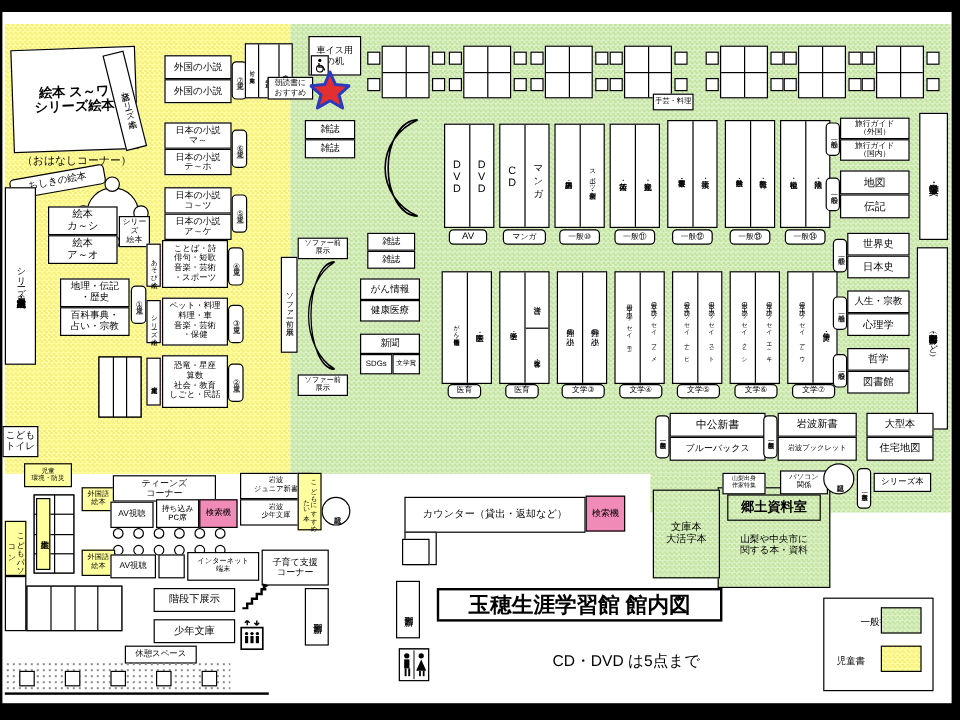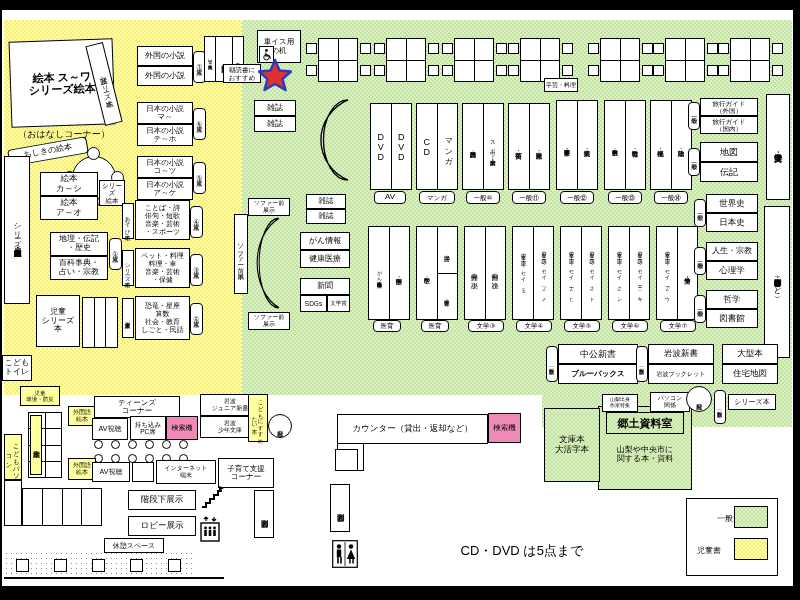--- a/index.html
+++ b/index.html
@@ -73,22 +73,20 @@
       <div class="el box" style="left: 38px; top: 186px; width: 58px; height: 24px; font-size: 8.5px;">絵本
 ア～オ</div>
       <div class="el box" style="left: 97px; top: 170px; width: 26px; height: 26px; font-size: 6.5px;">シリーズ
 絵本</div>
       <div class="el vbox" style="left: 2px; top: 146px; width: 26px; height: 148px; font-size: 7.5px;">シリーズ本・点字絵本・紙芝居・大型紙芝居・大型絵本</div>
       <div class="el box" style="left: 48px; top: 222px; width: 58px; height: 24px; font-size: 8px;">地理・伝記
 ・歴史</div>
       <div class="el box" style="left: 48px; top: 246px; width: 58px; height: 24px; font-size: 8px;">百科事典・
 占い・宗教</div>
       <div class="el vbox rlab" style="left: 107px; top: 228px; width: 13px; height: 32px; font-size: 6.5px;">児童①</div>
-      <div class="el box" style="left: 34px; top: 285px; width: 44px; height: 52px; font-size: 8px;">児童
-シリーズ本</div>
       <div class="el grid" style="left: 80px; top: 287px; width: 36px; height: 51px; grid-template-columns: repeat(3, 1fr); grid-template-rows: repeat(1, 1fr);">
         <div></div>
         <div></div>
         <div></div>
       </div>
       <div class="el box" style="left: 0px; top: 345px; width: 30px; height: 26px; font-size: 8px;">こども
 トイレ</div>
       <div class="el box" style="left: 135px; top: 36px; width: 56px; height: 20px; font-size: 8px;">外国の小説</div>
       <div class="el box" style="left: 135px; top: 56px; width: 56px; height: 20px; font-size: 8px;">外国の小説</div>
       <div class="el vbox rlab" style="left: 191px; top: 41px; width: 13px; height: 32px; font-size: 6.5px;">児童⑦</div>
@@ -296,21 +294,21 @@
       <div class="el box" style="left: 704px; top: 203px; width: 52px; height: 19px; font-size: 8.5px;">日本史</div>
       <div class="el vbox rlab" style="left: 692px; top: 189px; width: 12px; height: 28px; font-size: 6px;">一般⑰</div>
       <div class="el box" style="left: 704px; top: 232px; width: 52px; height: 19px; font-size: 8px;">人生・宗教</div>
       <div class="el box" style="left: 704px; top: 251px; width: 52px; height: 19px; font-size: 8.5px;">心理学</div>
       <div class="el vbox rlab" style="left: 692px; top: 237px; width: 12px; height: 28px; font-size: 6px;">一般⑱</div>
       <div class="el box" style="left: 704px; top: 280px; width: 52px; height: 19px; font-size: 8.5px;">哲学</div>
       <div class="el box" style="left: 704px; top: 299px; width: 52px; height: 19px; font-size: 8.5px;">図書館</div>
       <div class="el vbox rlab" style="left: 692px; top: 285px; width: 12px; height: 28px; font-size: 6px;">一般⑲</div>
       <div class="el vbox" style="left: 762px; top: 196px; width: 26px; height: 152px; font-size: 7.5px;">参考図書（図鑑・辞書など）</div>
       <div class="el box" style="left: 556px; top: 334px; width: 80px; height: 20px; font-size: 9px;">中公新書</div>
-      <div class="el box" style="left: 556px; top: 354px; width: 80px; height: 20px; font-size: 7.5px; font-weight: bold;">ブルーバックス</div>
+      <div class="el box" style="left: 556px; top: 354px; width: 80px; height: 20px; font-size: 7.5px;">ブルーバックス</div>
       <div class="el vbox rlab" style="left: 544px; top: 336px; width: 12px; height: 36px; font-size: 5.5px;">一般新書</div>
       <div class="el box" style="left: 646px; top: 334px; width: 66px; height: 20px; font-size: 8.5px;">岩波新書</div>
       <div class="el box" style="left: 646px; top: 354px; width: 66px; height: 20px; font-size: 6px;">岩波ブックレット</div>
       <div class="el vbox rlab" style="left: 634px; top: 336px; width: 12px; height: 36px; font-size: 5.5px;">一般新書</div>
       <div class="el box" style="left: 720px; top: 334px; width: 56px; height: 20px; font-size: 8.5px;">大型本</div>
       <div class="el box" style="left: 720px; top: 354px; width: 56px; height: 20px; font-size: 8.5px;">住宅地図</div>
       <div class="el box" style="left: 600px; top: 384px; width: 36px; height: 18px; font-size: 5px;">山梨出身
 作家特集</div>
       <div class="el box" style="left: 648px; top: 382px; width: 40px; height: 20px; font-size: 6px;">パソコン
 関係</div>
@@ -378,21 +376,21 @@
 端末</div>
       <div class="el box" style="left: 216px; top: 448px; width: 56px; height: 30px; font-size: 7.5px;">子育て支援
 コーナー</div>
       <div class="el box" style="left: 126px; top: 480px; width: 68px; height: 20px; font-size: 8.5px;">階段下展示</div>
       <div class="el icon" style="left: 198px; top: 476px; width: 24px; height: 22px;">
         <svg viewBox="0 0 24 22">
           <path d="M2,21 h4 v-4 h4 v-4 h4 v-4 h4 v-4 h4" fill="none" stroke="#000" stroke-width="2"></path>
           <polygon points="19,0 24,2 19,5" fill="#000"></polygon>
         </svg>
       </div>
-      <div class="el box" style="left: 126px; top: 506px; width: 68px; height: 20px; font-size: 8.5px;">ロビー展示</div>
+      <div class="el box" style="left: 126px; top: 506px; width: 68px; height: 20px; font-size: 8.5px;">少年文庫</div>
       <div class="el icon" style="left: 198px; top: 506px; width: 20px; height: 26px;">
         <svg viewBox="0 0 20 26">
           <rect x="1" y="7" width="18" height="18" fill="#fff" stroke="#000" stroke-width="1.4"></rect>
           <path d="M6,5 V1 M6,1 l-2,2 M6,1 l2,2 M14,1 v4 M14,5 l-2,-2 M14,5 l2,-2" stroke="#000" stroke-width="1.2" fill="none"></path>
           <circle cx="5.5" cy="12" r="1.4" fill="#000"></circle>
           <rect x="4.2" y="14" width="2.6" height="6" fill="#000"></rect>
           <circle cx="10" cy="12" r="1.4" fill="#000"></circle>
           <rect x="8.7" y="14" width="2.6" height="6" fill="#000"></rect>
           <circle cx="14.5" cy="12" r="1.4" fill="#000"></circle>
           <rect x="13.2" y="14" width="2.6" height="6" fill="#000"></rect>
@@ -423,20 +421,21 @@
           <circle cx="7" cy="6.5" r="2.2" fill="#000"></circle>
           <rect x="4.8" y="9.5" width="4.4" height="7.5" fill="#000"></rect>
           <rect x="5.2" y="17" width="1.6" height="6.5" fill="#000"></rect>
           <rect x="8.2" y="17" width="1.6" height="6.5" fill="#000"></rect>
           <circle cx="19" cy="6.5" r="2.2" fill="#000"></circle>
           <polygon points="19,9.5 14.8,19 23.2,19" fill="#000"></polygon>
           <rect x="17.2" y="19" width="1.5" height="4.5" fill="#000"></rect>
           <rect x="20.3" y="19" width="1.5" height="4.5" fill="#000"></rect>
         </svg>
       </div>
+      <div class="el box bold thick" style="left: 362px; top: 480px; width: 238px; height: 28px; font-size: 18px;">玉穂生涯学習館 館内図</div>
       <div class="el lbl" style="left: 420px; top: 532px; width: 200px; height: 18px; font-size: 13px;">CD・DVD は5点まで</div>
       <div class="el box" style="left: 684px; top: 488px; width: 92px; height: 78px;"></div>
       <div class="el lbl" style="left: 710px; top: 502px; width: 34px; height: 14px; font-size: 8px;">一般書</div>
       <div class="el swatch gchk" style="left: 732px; top: 496px; width: 34px; height: 22px;"></div>
       <div class="el lbl" style="left: 690px; top: 534px; width: 34px; height: 14px; font-size: 8px;">児童書</div>
       <div class="el swatch ychk" style="left: 732px; top: 528px; width: 34px; height: 22px;"></div>
       <div class="el icon" style="left: 256px; top: 48px; width: 34px; height: 34px;">
         <svg viewBox="0 0 34 34" preserveAspectRatio="none">
           <path d="M17,2 L21.5,12.5 L33,13.5 L24.5,21 L27.5,32 L17,26 L6.5,32 L9.5,21 L1,13.5 L12.5,12.5 Z" fill="#e23030" stroke="#2b3bbd" stroke-width="2.5" stroke-linejoin="round"></path>
         </svg>

